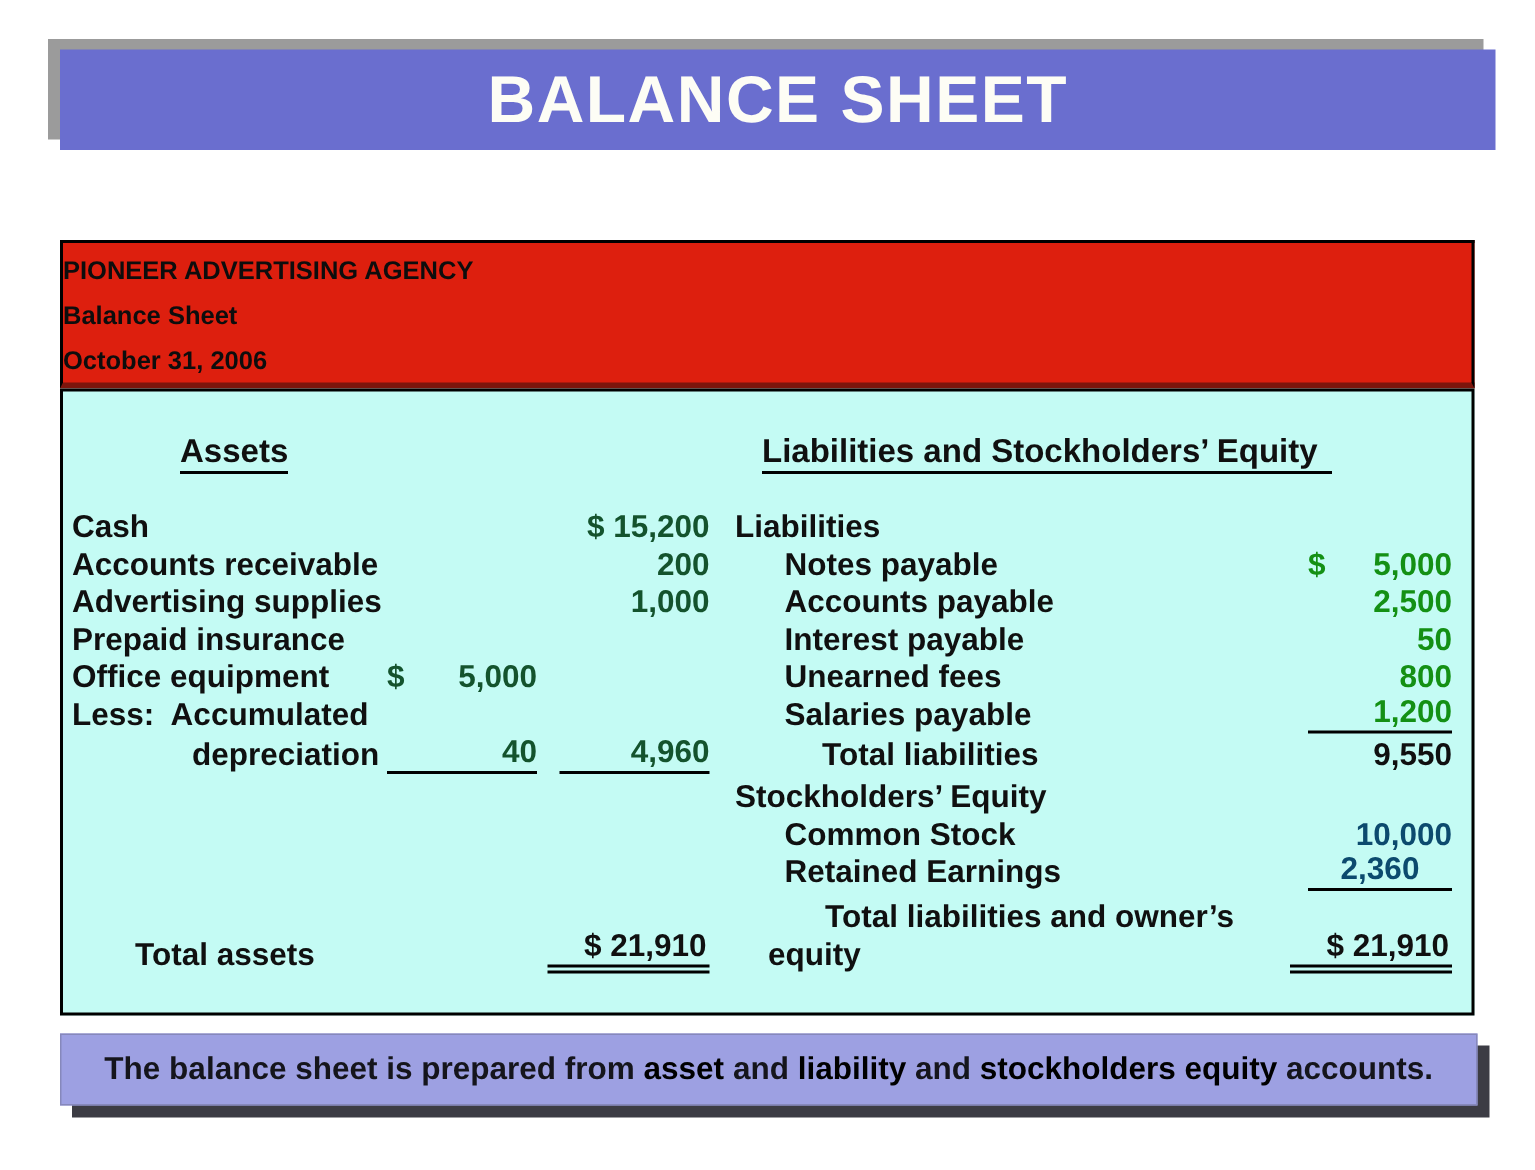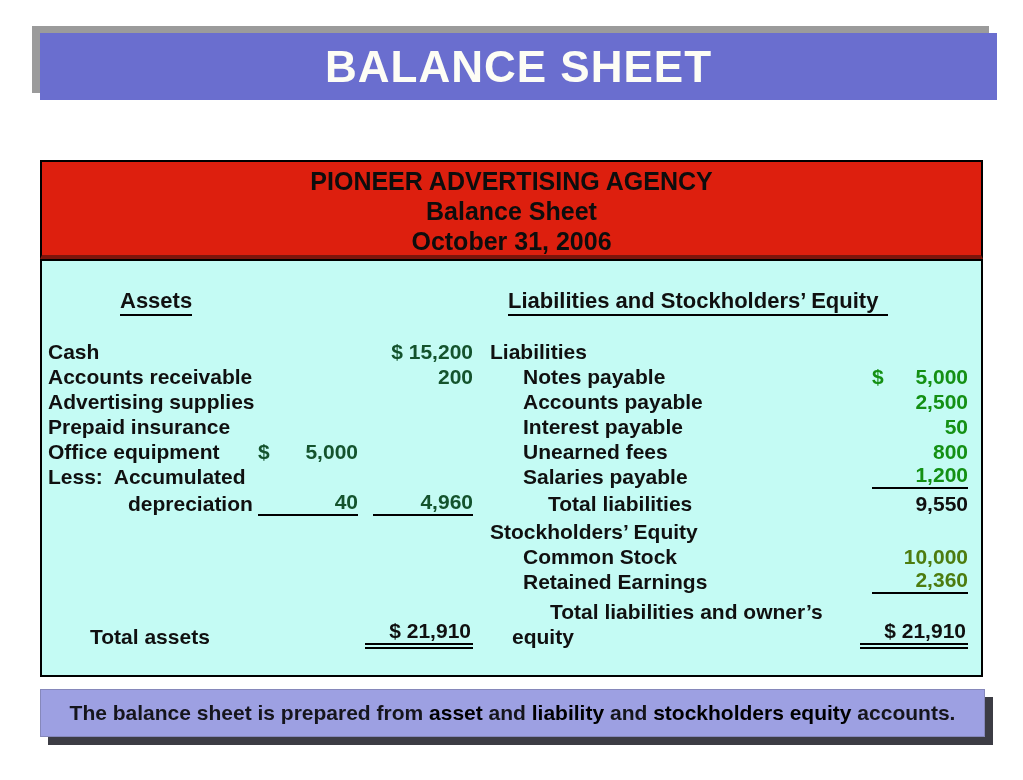--- a/index.html
+++ b/index.html
@@ -11,21 +11,21 @@
   .title-banner{
     position:absolute;left:40px;top:33px;width:957px;height:67px;
     background:#6a6ecf;box-shadow:-8px -7px 0 #9b9b9b;
     display:flex;align-items:center;justify-content:center;
     color:#fdfdf5;font-size:44px;letter-spacing:1px;
   }
   
   .sheet{position:absolute;left:40px;top:160px;width:943px;}
   .sheet-header{
     background:#dd1f0e;border:2px solid #000;border-bottom:4px solid #7c150c;
-    height:89px;text-align:center;color:#0d0d0d;font-size:25px;line-height:30px;padding-top:4px;
+    height:89px;text-align:left;color:#0d0d0d;font-size:17px;line-height:30px;padding-top:4px;
   }
   .sheet-body{
     background:#c4fbf4;border:2px solid #000;border-top:2px solid #000;height:414px;
     position:relative;color:#101010;
   }
   .hdr-row{position:relative;height:30px;margin-top:26px;font-size:22px;line-height:28px;}
   .ahdr{position:absolute;left:78px;}
   .lhdr{position:absolute;left:466px;}
   .hdr-row .ul{border-bottom:2px solid #000;padding-bottom:1px;}
   .lhdr .ul{padding-right:10px;}
@@ -37,21 +37,21 @@
   .c1{left:216px;width:100px;}
   .c2{left:281px;width:150px;}
   .rv{left:830px;width:96px;}
   .cell .pre{margin-right:auto;}
   .ln{border-bottom:2px solid #000;text-align:right;}
   .c1 .ln,.c2 .ln{min-width:100px;}
   .rv .ln{min-width:100%;}
   .ln2{border-bottom:6px double #000;min-width:104px;text-align:right;padding:0 2px;}
   .red{color:#14532d;}
   .green{color:#149014;}
-  .blue{color:#4d7c0f;}
+  .blue{color:#0c4a6e;text-align:center;}
   .black{color:#101010;}
   
   .footer{
     position:absolute;left:40px;top:689px;width:943px;height:46px;
     background:#9da0e2;box-shadow:8px 8px 0 #3c3c44;border:1px solid #8688bb;
     display:flex;align-items:center;justify-content:center;
     font-size:21px;white-space:pre;
   }
   .fdark{color:#15151c;}
   .fred{color:#000000;}
@@ -97,20 +97,23 @@
     <span class="rl" style="padding-left: 33px;">Notes payable</span>
     <span class="cell rv">
               <span class="pre green">$</span>
               <span class="green">5,000</span>
             </span>
   </div>
 
   <div class="row">
     <span class="ll">Advertising supplies</span>
     <span class="cell c1"></span>
+    <span class="cell c2">
+              <span class="red">1,000</span>
+            </span>
     <span class="rl" style="padding-left: 33px;">Accounts payable</span>
     <span class="cell rv">
               <span class="green">2,500</span>
             </span>
   </div>
 
   <div class="row">
     <span class="ll">Prepaid insurance</span>
     <span class="cell c1"></span>
     <span class="rl" style="padding-left: 33px;">Interest payable</span>

